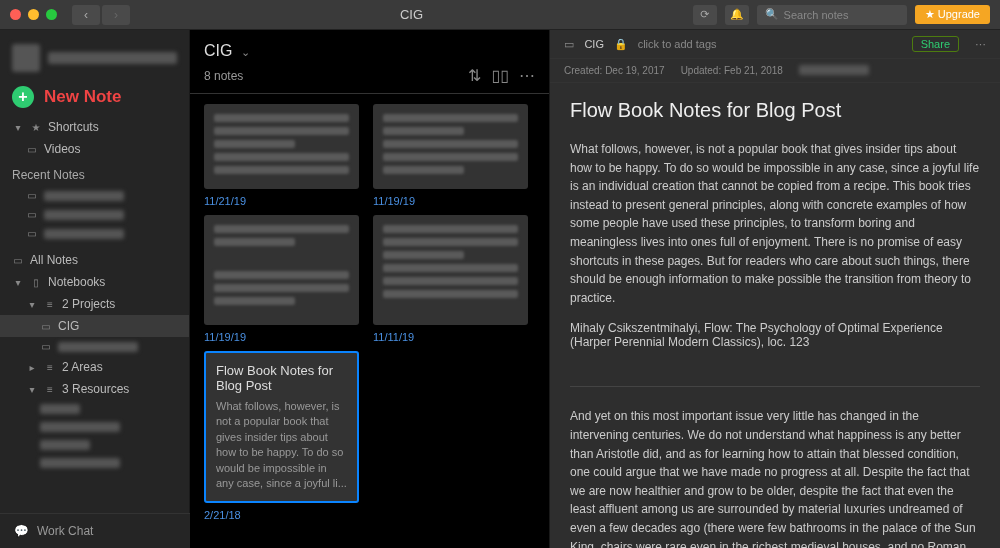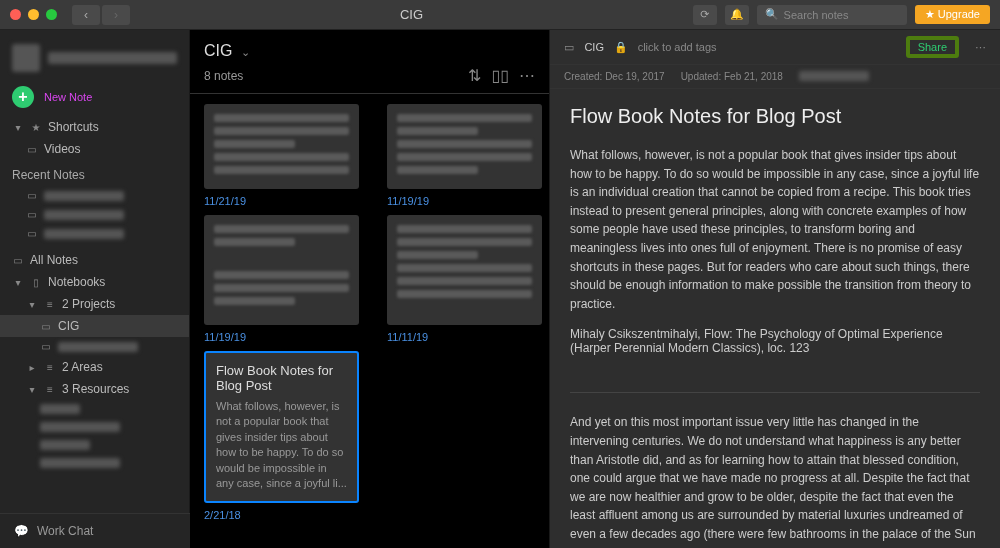--- a/index.html
+++ b/index.html
@@ -18,51 +18,51 @@
 .upgrade { background: #f5a623; color: #fff; padding: 3px 10px; border-radius: 3px; font-size: 11px; font-weight: 500; }
 
 .main { flex: 1; display: flex; overflow: hidden; }
 
 .sidebar { width: 190px; background: #252525; border-right: 1px solid #1a1a1a; overflow-y: auto; padding: 8px 0; }
 .avatar-row { display: flex; align-items: center; padding: 6px 12px; gap: 8px; }
 .avatar { width: 28px; height: 28px; background: #555; border-radius: 3px; filter: blur(2px); }
 .avatar-name { flex: 1; height: 12px; background: #555; filter: blur(2px); border-radius: 2px; }
 .new-note { display: flex; align-items: center; padding: 8px 12px; gap: 10px; cursor: pointer; }
 .plus-icon { width: 22px; height: 22px; background: #2ecc71; border-radius: 50%; display: flex; align-items: center; justify-content: center; color: #fff; font-size: 16px; font-weight: bold; }
-.new-note-label { color: #d946ef; font-size: 11px; font-weight: 400; }
+.new-note-label { color: #ef4444; font-size: 17px; font-weight: 700; }
 .sb-item { display: flex; align-items: center; padding: 4px 12px; gap: 6px; font-size: 12px; color: #bbb; cursor: pointer; }
 .sb-item.indent1 { padding-left: 26px; }
 .sb-item.indent2 { padding-left: 40px; }
 .sb-item.active { background: #3a3a3a; }
 .sb-icon { width: 12px; display: inline-flex; justify-content: center; color: #888; font-size: 10px; }
 .sb-header { padding: 8px 12px 4px; font-size: 12px; color: #aaa; font-weight: 500; }
 .sb-blur { height: 10px; background: #555; filter: blur(2px); border-radius: 2px; flex: 1; max-width: 80px; }
 .work-chat { position: absolute; bottom: 0; left: 0; width: 190px; padding: 10px 14px; border-top: 1px solid #333; background: #252525; display: flex; align-items: center; gap: 8px; color: #999; font-size: 12px; }
 
 .notelist { width: 360px; background: #000000; border-right: 1px solid #1a1a1a; display: flex; flex-direction: column; overflow: hidden; }
 .nl-header { padding: 12px 14px 6px; }
 .nl-title { font-size: 16px; color: #ddd; font-weight: 500; }
 .nl-sub { display: flex; justify-content: space-between; align-items: center; padding: 0 14px 8px; border-bottom: 1px solid #333; }
 .nl-count { font-size: 12px; color: #999; }
 .nl-tools { display: flex; gap: 10px; color: #888; }
 .nl-body { flex: 1; overflow-y: auto; padding: 10px 14px; }
-.card-row { display: flex; gap: 28px; margin-bottom: 8px; }
+.card-row { display: flex; gap: 14px; margin-bottom: 8px; }
 .card { width: 155px; background: #333; border-radius: 3px; padding: 10px; }
 .card.selected { border: 2px solid #0a84ff; }
 .card-blur-line { height: 8px; background: #5a5a5a; margin-bottom: 5px; border-radius: 2px; filter: blur(1.5px); }
 .card-blur-line.short { width: 60%; }
 .card-date { font-size: 11px; color: #4a90e2; margin-top: 6px; }
 .month-header { font-size: 11px; color: #888; margin: 16px 0 10px 2px; }
 .card-title { font-size: 13px; color: #ddd; font-weight: 500; margin-bottom: 6px; }
 .card-preview { font-size: 11px; color: #999; line-height: 1.4; }
 
 .editor { flex: 1; background: #2e2e2e; display: flex; flex-direction: column; overflow: hidden; }
 .ed-topbar { display: flex; align-items: center; padding: 6px 14px; border-bottom: 1px solid #333; gap: 10px; font-size: 11px; color: #888; }
 .ed-nb { color: #ccc; }
-.share-btn { color: #2ecc71; border: 4px solid #4d7c0f; padding: 1px 8px; border-radius: 3px; font-size: 11px; margin-left: auto; }
+.share-btn { color: #2ecc71; border: 1px solid #4d7c0f; padding: 1px 8px; border-radius: 3px; font-size: 11px; margin-left: auto; }
 .ed-meta { padding: 6px 14px; font-size: 10px; color: #888; border-bottom: 1px solid #333; display: flex; gap: 16px; }
 .ed-body { flex: 1; overflow-y: auto; padding: 16px 20px; }
 .ed-title { font-size: 20px; color: #eee; font-weight: 500; margin-bottom: 18px; }
 .ed-para { font-size: 12px; color: #ccc; line-height: 1.55; margin-bottom: 14px; }
 .ed-cite { font-size: 12px; color: #ccc; margin-bottom: 37px; }
 .ed-hr { border: none; border-top: 1px solid #444; margin: 12px 0 20px; }
 .blur-span { display: inline-block; width: 70px; height: 10px; background: #555; filter: blur(2px); border-radius: 2px; vertical-align: middle; }
 </style>
 </head>
 <body>

